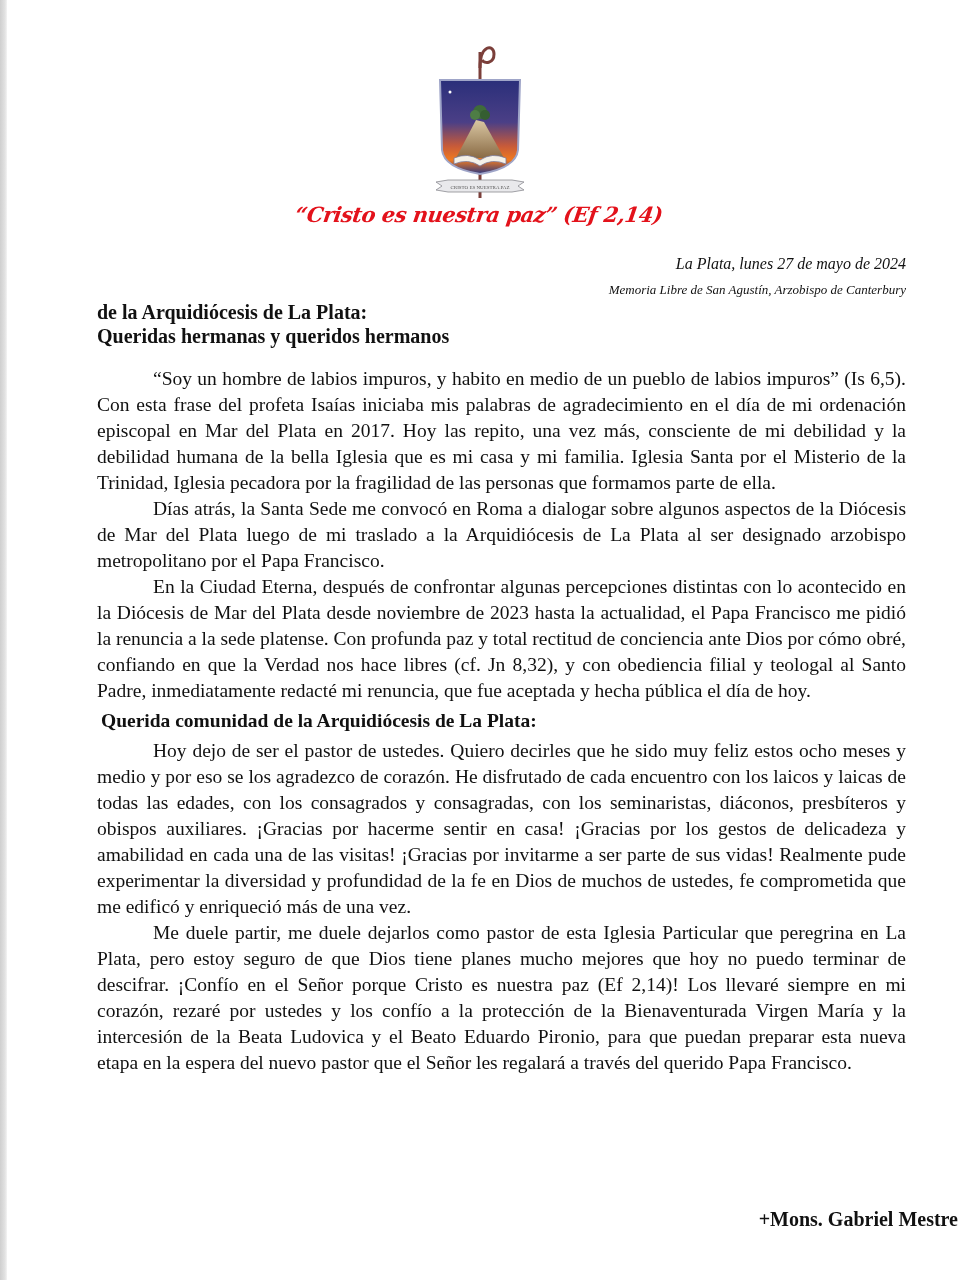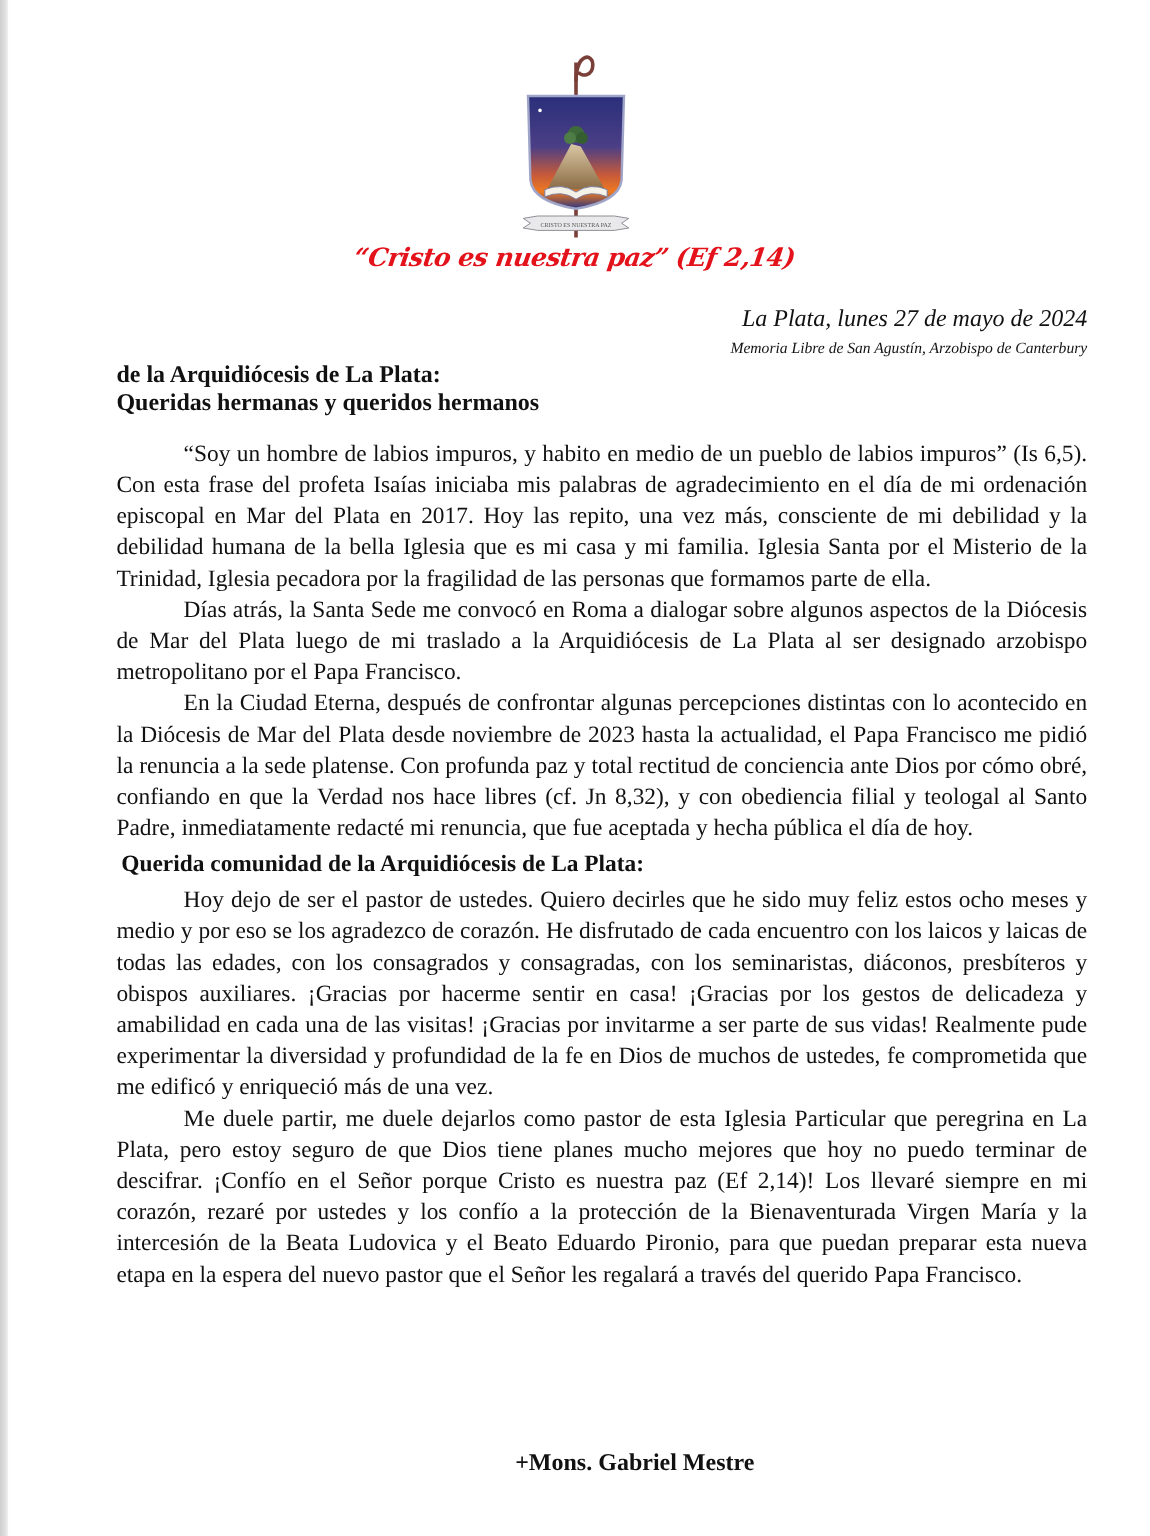--- a/index.html
+++ b/index.html
@@ -42,21 +42,21 @@
       font-weight: bold;
       font-size: 21px;
       color: #e3121b;
       letter-spacing: -0.5px;
       transform: skewX(-8deg);
     }
     .date {
       position: absolute;
       right: 52px; top: 255px;
       font-style: italic;
-      font-size: 20px;
+      font-size: 16px;
       text-align: right;
       white-space: nowrap;
     }
     .memoria {
       position: absolute;
       right: 52px; top: 282px;
       font-style: italic;
       font-size: 13px;
       text-align: center;
       white-space: nowrap;
@@ -84,21 +84,21 @@
     }
     .body-text .subhead {
       margin: 4px;
       font-weight: bold;
       text-indent: 0;
     }
     .signature {
       position: absolute;
       left: 0; width: 958px;
       top: 1208px;
-      text-align: center;
+      text-align: right;
       font-weight: bold;
       font-size: 20px;
       padding-left: 100px;
       box-sizing: border-box;
       font-family: Liberation Serif, serif;
     }
   </style>
 </head>
 <body>
 

